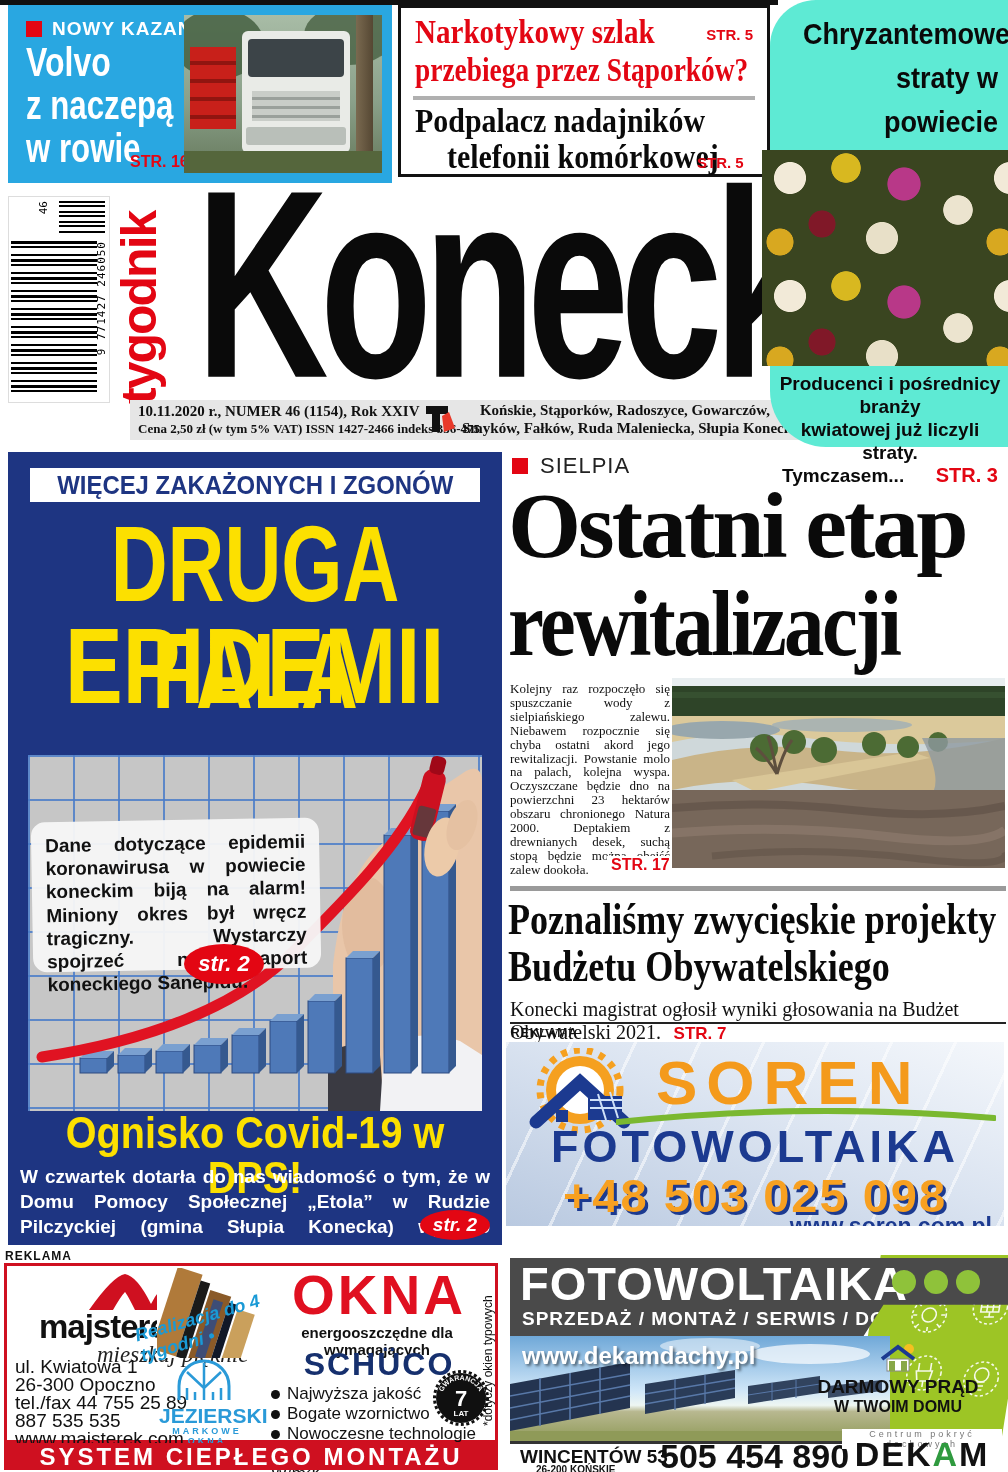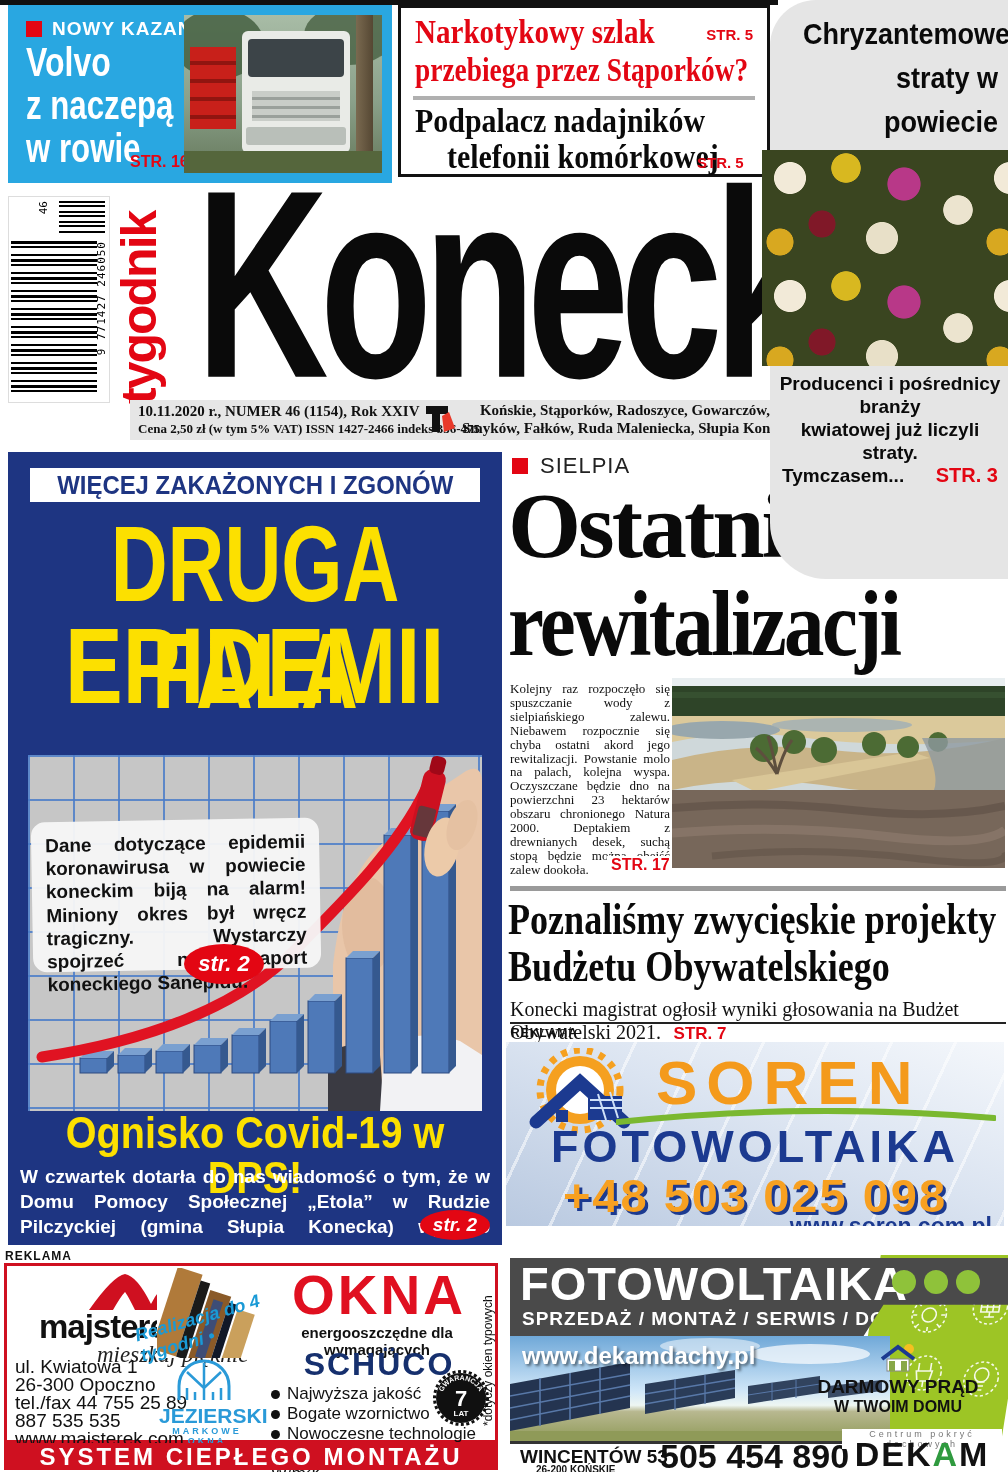--- a/index.html
+++ b/index.html
@@ -19,21 +19,21 @@
   .blt{font-weight:normal;}
   .blt::before{content:"";display:inline-block;width:9px;height:9px;border-radius:50%;
        background:#111;margin-right:7px;}
   .vert{writing-mode:vertical-rl;transform:rotate(180deg);}
   
   .topline{left:0;top:0;width:778px;height:5px;background:#111;}
   .volvo{left:8px;top:5px;width:384px;height:178px;background:#29a7e1;}
   .volvoPhoto{left:176px;top:10px;width:198px;height:158px;overflow:hidden;
       background:linear-gradient(180deg,#a8bca6 0%,#8aa089 55%,#66795c 100%);}
   .crime{left:398px;top:5px;width:372px;height:172px;background:#fff;border:3px solid #111;box-sizing:border-box;}
-  .flowers{left:770px;top:0;width:238px;height:579px;background:#e5e5e5;
+  .flowers{left:770px;top:0;width:238px;height:447px;background:#5eead4;
       border-radius:46px 0 0 56px;z-index:6;}
   .flowerPhoto{left:-8px;top:150px;width:246px;height:216px;background-color:#3a4520;
       background-image:
         radial-gradient(circle 26px at 28px 28px,#f2ead8 60%,rgba(0,0,0,0) 63%),
         radial-gradient(circle 24px at 84px 18px,#d8b820 60%,rgba(0,0,0,0) 63%),
         radial-gradient(circle 27px at 142px 34px,#b83888 60%,rgba(0,0,0,0) 63%),
         radial-gradient(circle 22px at 60px 74px,#801828 60%,rgba(0,0,0,0) 63%),
         radial-gradient(circle 26px at 120px 88px,#e8e0c8 60%,rgba(0,0,0,0) 63%),
         radial-gradient(circle 22px at 18px 92px,#d8a820 60%,rgba(0,0,0,0) 63%),
         radial-gradient(circle 24px at 196px 60px,#ece4cf 60%,rgba(0,0,0,0) 63%);

